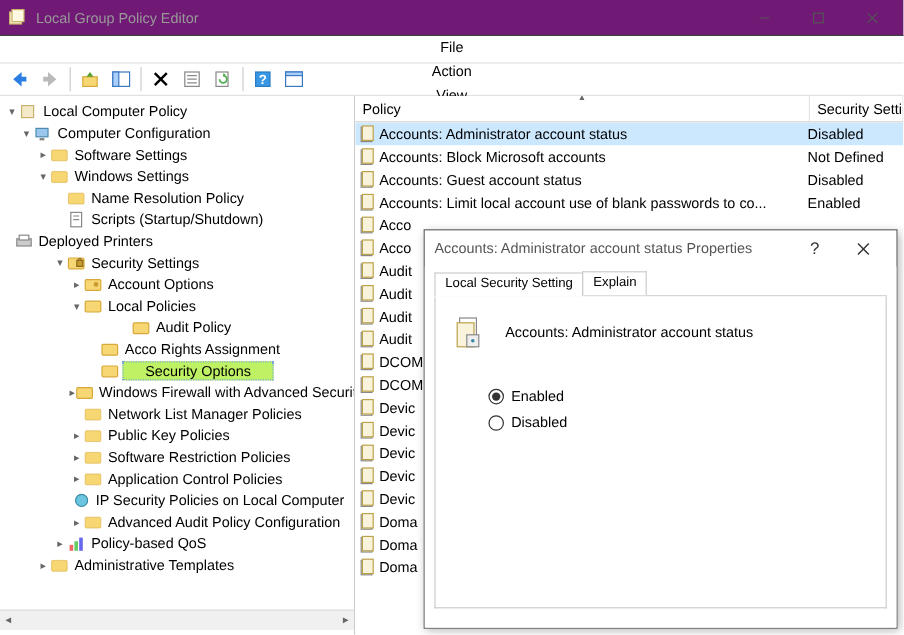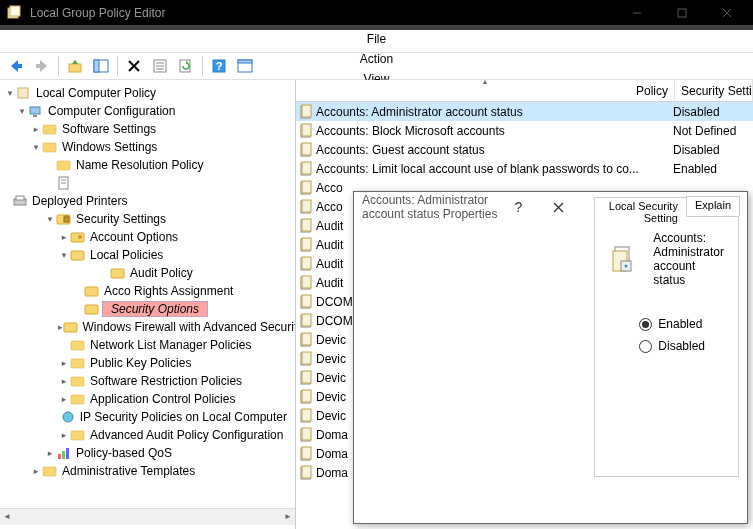--- a/index.html
+++ b/index.html
@@ -1,58 +1,58 @@
 <!DOCTYPE html>
 <html><head>
 <meta charset="utf-8">
 <style>
 * { box-sizing: border-box; margin: 0; padding: 0; }
 body { font-family: "Segoe UI", Tahoma, sans-serif; font-size: 12px; background: #fff; color: #000; width: 753px; height: 529px; overflow: hidden; position: relative; }
 
-.titlebar { height: 30px; display: flex; align-items: center; padding: 0 4px; background: #000000; border-bottom: 5px solid #404040; }
+.titlebar { height: 30px; display: flex; align-items: center; padding: 0 4px; background: #701a75; border-bottom: 1px solid #404040; }
 .titlebar .icon-wrap { width: 20px; height: 20px; display: flex; align-items: center; justify-content: center; margin-right: 6px; }
 .title-text { flex: 1; color: #999; font-size: 12px; }
 .win-controls { display: flex; }
 .win-btn { width: 45px; height: 28px; display: flex; align-items: center; justify-content: center; color: #555; }
 
 .menubar { height: 22px; display: flex; align-items: center; padding: 0 4px; gap: 2px; flex-direction: column; }
 .menu-item { padding: 2px 8px; }
 
 .toolbar { height: 28px; display: flex; align-items: center; padding: 2px 4px; border-bottom: 1px solid #e1e1e1; border-top: 1px solid #e1e1e1; gap: 2px; }
 .tool-btn { width: 24px; height: 24px; display: flex; align-items: center; justify-content: center; }
 .tool-sep { width: 1px; height: 20px; background: #ccc; margin: 0 2px; }
 
 .content { display: flex; height: 449px; }
 .tree-pane { width: 296px; border-right: 1px solid #ccc; overflow: hidden; position: relative; }
 .tree { padding: 4px 0; overflow-x: auto; overflow-y: auto; height: 428px; }
 .tree-row { display: flex; align-items: center; height: 18px; white-space: nowrap; padding-right: 6px; }
 .tree-row .twisty { width: 12px; display: inline-flex; justify-content: center; color: #666; font-size: 9px; }
 .tree-row .node-icon { width: 16px; height: 16px; display: inline-flex; align-items: center; justify-content: center; margin-right: 2px; }
 .tree-row .label { padding: 0 2px; }
-.tree-row.selected .label { background: #fca5a5; border: 1px dotted #7aa7d5; padding: 0 8px; font-style: italic; }
+.tree-row.selected .label { background: #bef264; border: 1px dotted #7aa7d5; padding: 0 18px; }
 .hscrollbar { height: 17px; border-top: 1px solid #ddd; background: #f0f0f0; position: relative; }
 .hscrollbar::before { content: "◄"; font-size: 8px; position: absolute; left: 3px; top: 3px; color: #666; }
 .hscrollbar::after { content: "►"; font-size: 8px; position: absolute; right: 3px; top: 3px; color: #666; }
 
 .list-pane { flex: 1; background: #fff; position: relative; overflow: hidden; }
 .list-header { display: flex; height: 22px; border-bottom: 1px solid #d4d4d4; background: #fff; }
 .list-header .col { padding: 3px 6px; border-right: 1px solid #e4e4e4; display: flex; align-items: center; }
-.col-policy { flex: 1; justify-content: flex-end; position: relative; }
+.col-policy { flex: 1; justify-content: flex-start; position: relative; }
 .col-policy .sorter { position: absolute; top: -2px; left: 50%; transform: translateX(-50%); font-size: 7px; color: #666; }
 .col-setting { width: 78px; overflow: hidden; white-space: nowrap; }
 .list-body { overflow-y: auto; height: 426px; }
 .list-row { display: flex; align-items: center; height: 19px; padding: 0 2px; }
 .list-row .row-icon { width: 16px; height: 16px; margin-right: 2px; flex-shrink: 0; }
 .list-row .policy-name { flex: 1; white-space: nowrap; overflow: hidden; text-overflow: ellipsis; padding-right: 4px; }
 .list-row .setting-val { width: 78px; white-space: nowrap; overflow: hidden; }
 .list-row.selected { background: #cce8ff; }
 svg.folder-closed rect { fill: #f7d774; stroke: #d8a93a; stroke-width: 0.5; }
 
 
-.dialog { position: absolute; left: 353px; top: 191px; width: 395px; height: 333px; background: #fff; border: 1px solid #666; box-shadow: 2px 2px 8px rgba(0,0,0,0.3); display: flex; flex-direction: row; }
+.dialog { position: absolute; left: 353px; top: 191px; width: 395px; height: 333px; background: #fff; border: 1px solid #666; box-shadow: 2px 2px 8px rgba(0,0,0,0.3); display: flex; flex-direction: column; }
 .dialog-title { height: 30px; display: flex; align-items: center; padding: 0 8px; }
 .dialog-title .dtext { flex: 1; font-size: 12px; color: #555; }
 .dialog-title .help-btn, .dialog-title .close-btn { width: 40px; height: 28px; display: flex; align-items: center; justify-content: center; color: #333; }
 .dialog-body { flex: 1; padding: 4px 8px; background: #fff; }
 .tabstrip { display: flex; border-bottom: 1px solid #ccc; height: 21px; }
 .tab { padding: 2px 8px; border: 1px solid #ccc; border-bottom: none; background: #fff; margin-right: -1px; font-size: 11px; position: relative; }
 .tab.active { background: #fff; border-bottom: 1px solid #fff; top: 1px; z-index: 1; text-align: right; }
 .tabpane { border: 1px solid #ccc; border-top: none; padding: 14px 14px; height: 260px; background: #fff; }
 .prop-header { display: flex; align-items: center; gap: 12px; margin-bottom: 30px; }
 .prop-icon { width: 32px; height: 32px; display: flex; align-items: center; justify-content: center; }
@@ -212,20 +212,21 @@
         </div>
       <div class="tree-row" style="padding-left:44px">
           <span class="twisty"></span>
           <span class="node-icon">
             <svg width="16" height="16">
               <rect x="3" y="2" width="9" height="12" fill="#fff" stroke="#888"></rect>
               <line x1="5" y1="5" x2="10" y2="5" stroke="#888"></line>
               <line x1="5" y1="8" x2="10" y2="8" stroke="#888"></line>
             </svg>
           </span>
+          <span class="label">Scripts (Startup/Shutdown)</span>
         </div>
       <div class="tree-row" style="">
           <span class="twisty"></span>
           <span class="node-icon">
             <svg width="16" height="16">
               <rect x="2" y="6" width="12" height="6" fill="#ccc" stroke="#888"></rect>
               <rect x="4" y="3" width="8" height="4" fill="#fff" stroke="#888"></rect>
             </svg>
           </span>
           <span class="label">Deployed Printers</span>

